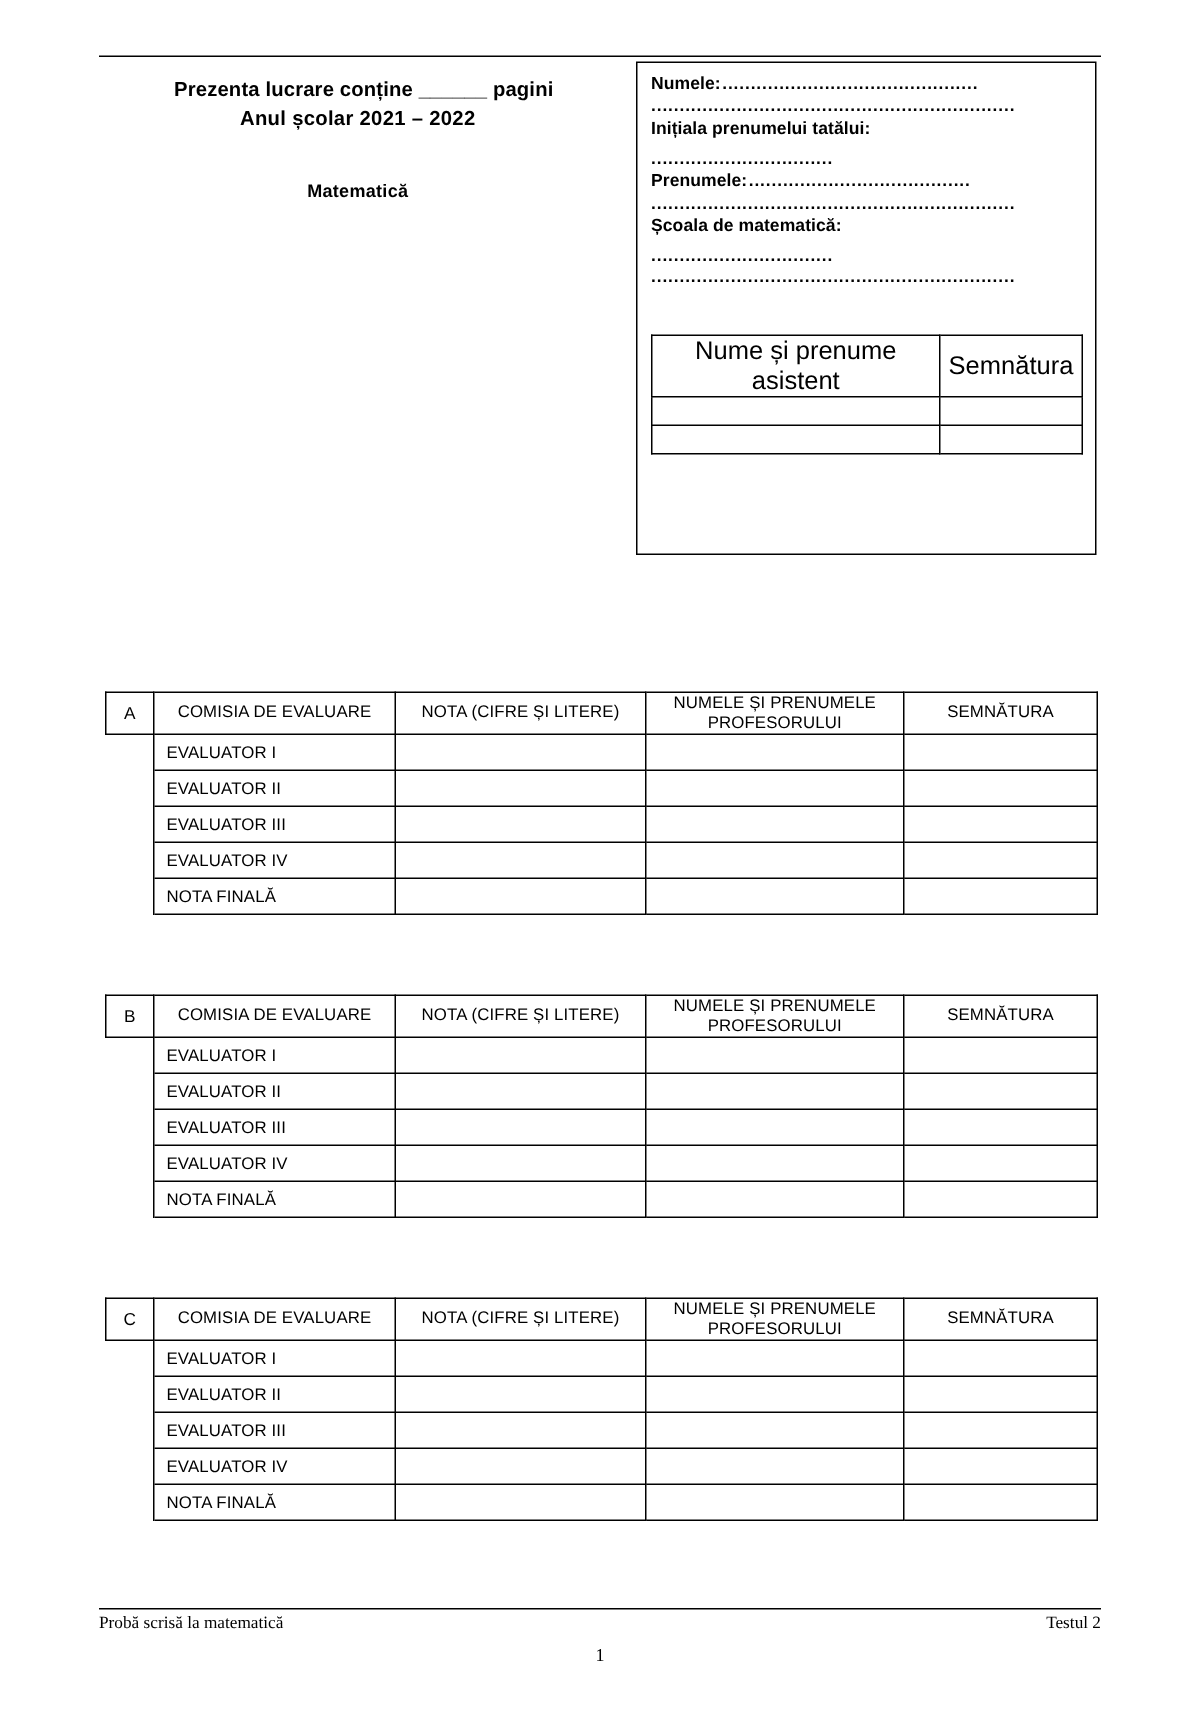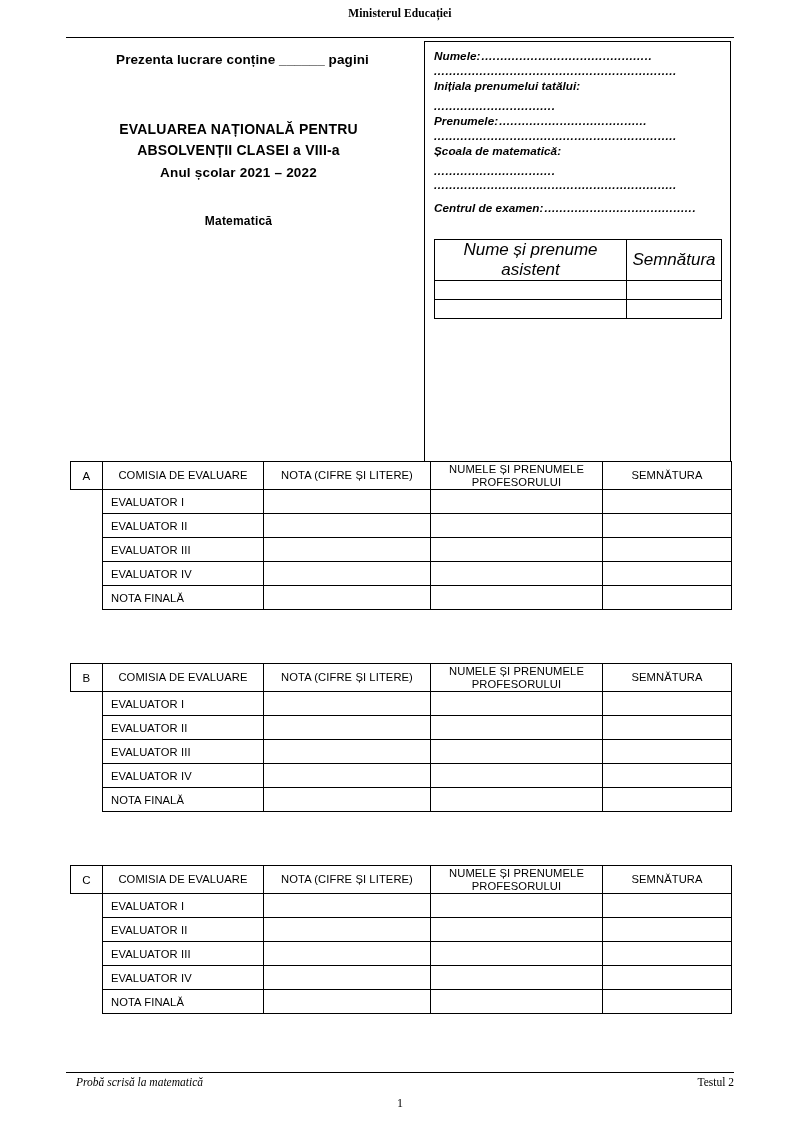--- a/index.html
+++ b/index.html
@@ -74,25 +74,24 @@
     font-weight: bold;
     letter-spacing: 0.2px;
   }
 
   
   .info-box {
     position: absolute;
     left: 424px;
     top: 41px;
     width: 307px;
-    height: 421px;
+    height: 329px;
     border: 1.6px solid #000;
     box-sizing: border-box;
     padding: 6px 7px 0 9px;
-    font-style: italic;
   }
   .info-row {
     font-size: 11.7px;
     font-weight: bold;
     line-height: 15px;
     white-space: nowrap;
     overflow: hidden;
     letter-spacing: 0.05px;
   }
   .info-row .lbl { margin-right: 1px; }
@@ -192,53 +191,47 @@
   .footer {
     position: absolute;
     left: 66px;
     top: 1076px;
     width: 668px;
     font-family: "Liberation Serif", serif;
     font-size: 11.5px;
   }
   .footer-left {
     position: absolute;
-    left: 10px;
+    left: 0;
     top: 0;
-    font-style: italic;
   }
   .footer-right {
     position: absolute;
     right: 0;
     top: 0;
   }
   .page-num {
     position: absolute;
     left: 0;
     top: 20px;
     width: 668px;
     text-align: center;
     font-family: "Liberation Serif", serif;
     font-size: 12px;
   }
 </style>
 </head>
 <body>
 
 <div class="page-header">
-  <span class="hline">Ministerul Educației</span>
 </div>
 <div class="header-rule"></div>
 
 <div class="left-block">
   <div class="pages-line">Prezenta lucrare conține ______ pagini</div>
-  <div class="exam-title">
-    <div>EVALUAREA NAȚIONALĂ PENTRU</div>
-    <div>ABSOLVENȚII CLASEI a VIII-a</div>
-  </div>
   <div class="school-year">Anul școlar 2021 – 2022</div>
   <div class="subject">Matematică</div>
 </div>
 
 <div class="info-box">
 
   <div class="info-row">
     <span class="lbl">Numele:</span><span class="dots">.............................................</span>
   </div>
   <div class="dots-row">................................................................</div>
@@ -256,23 +249,20 @@
 
   <div class="info-row">
     <span class="lbl">Școala de matematică:</span>
   </div>
   <div class="sp6"></div>
   <div class="dots-row">................................</div>
   <div class="dots-row">................................................................</div>
 
   <div class="sp8"></div>
 
-  <div class="info-row">
-    <span class="lbl">Centrul de examen:</span><span class="dots">........................................</span>
-  </div>
   <div class="sp8"></div>
 
   <div class="sp8"></div>
 
 
   <table class="assist-table">
     <colgroup>
         <col class="c1">
         <col class="c2">
       </colgroup>

